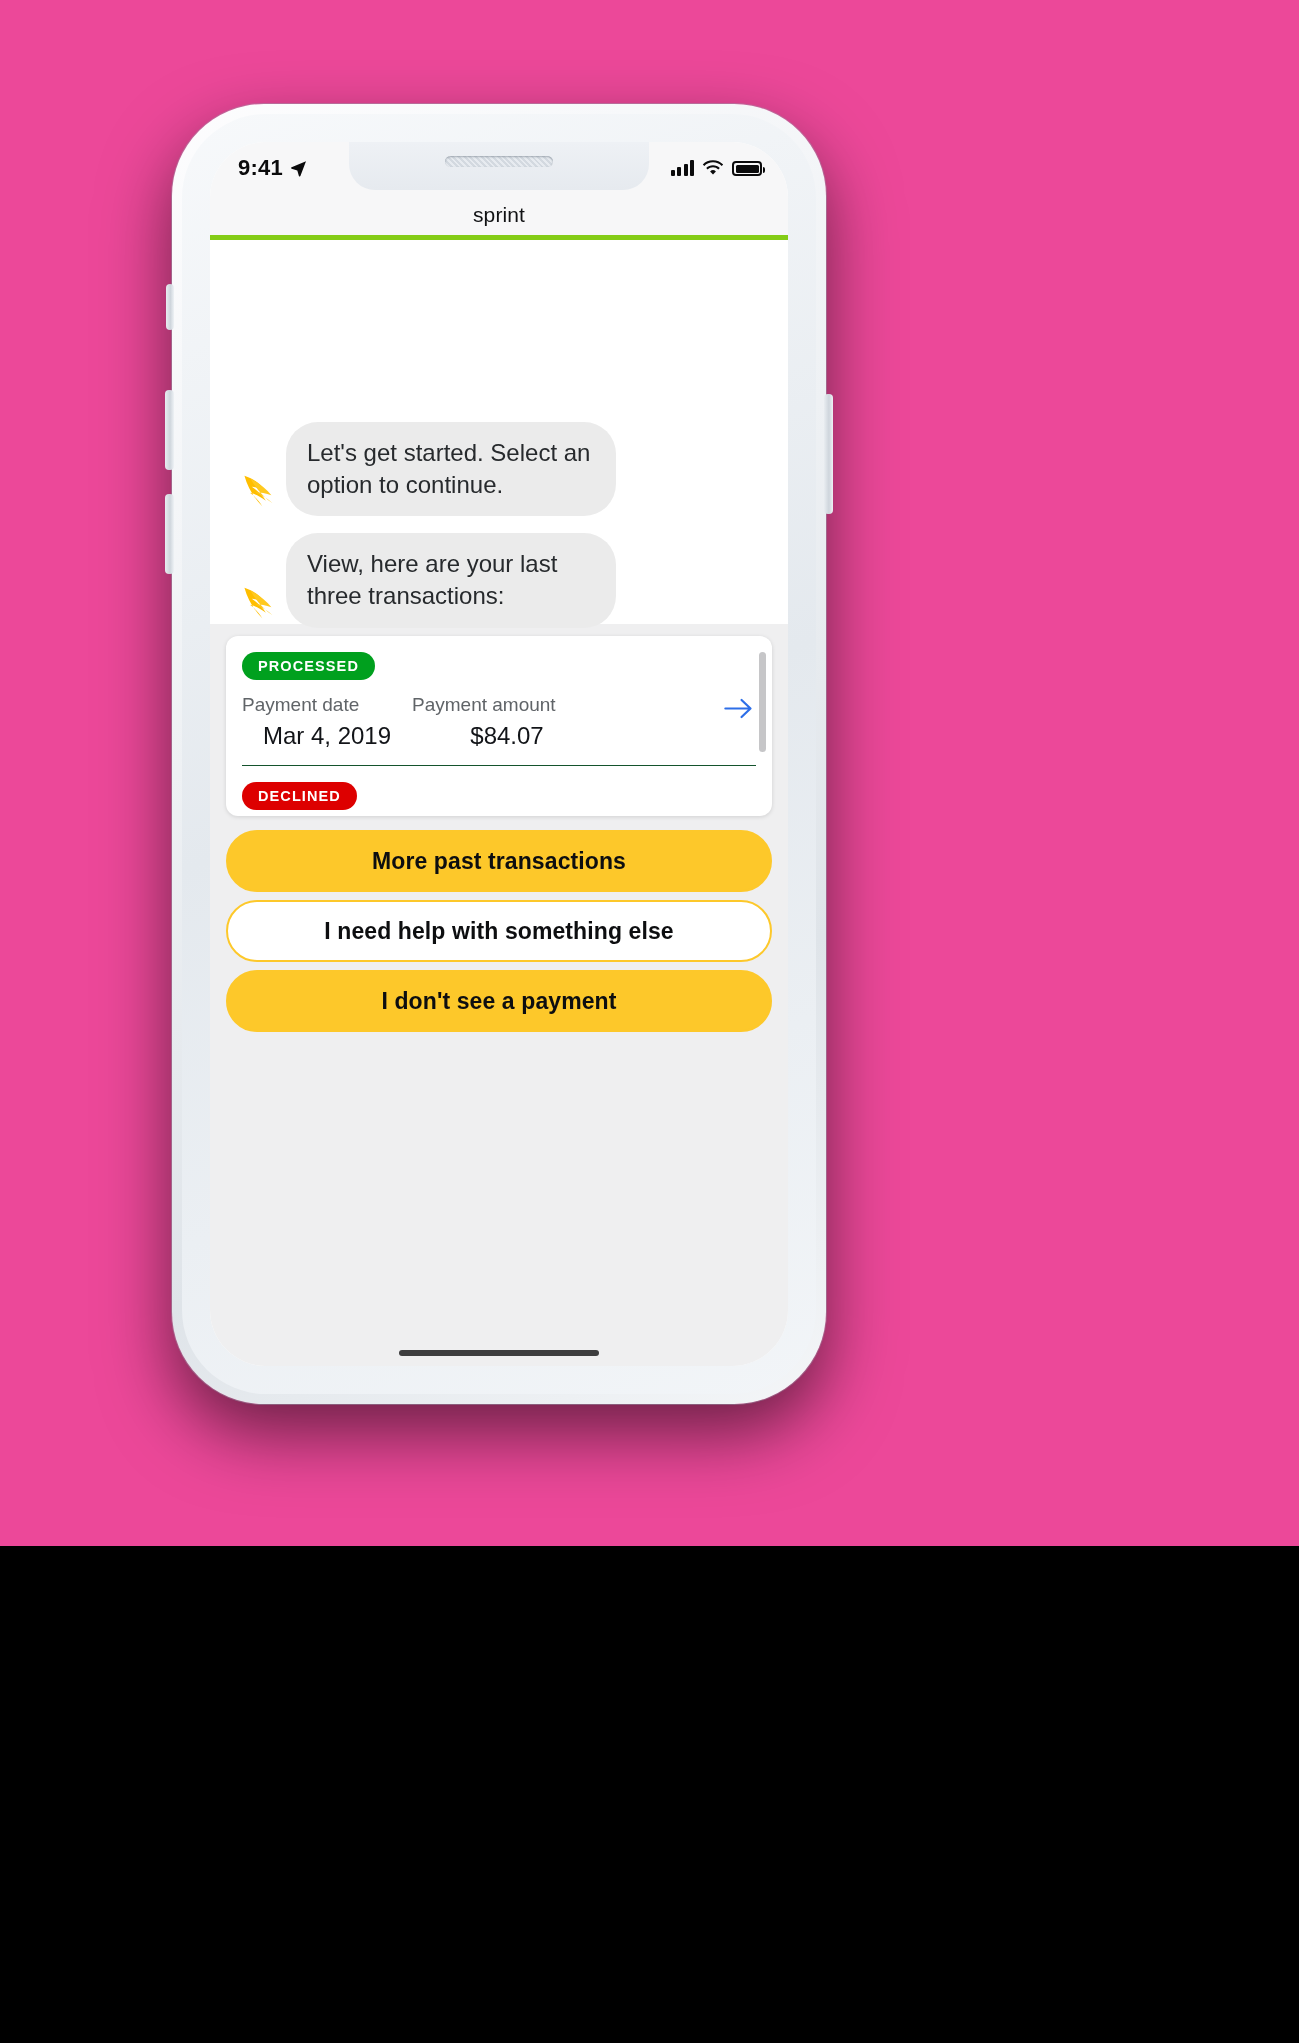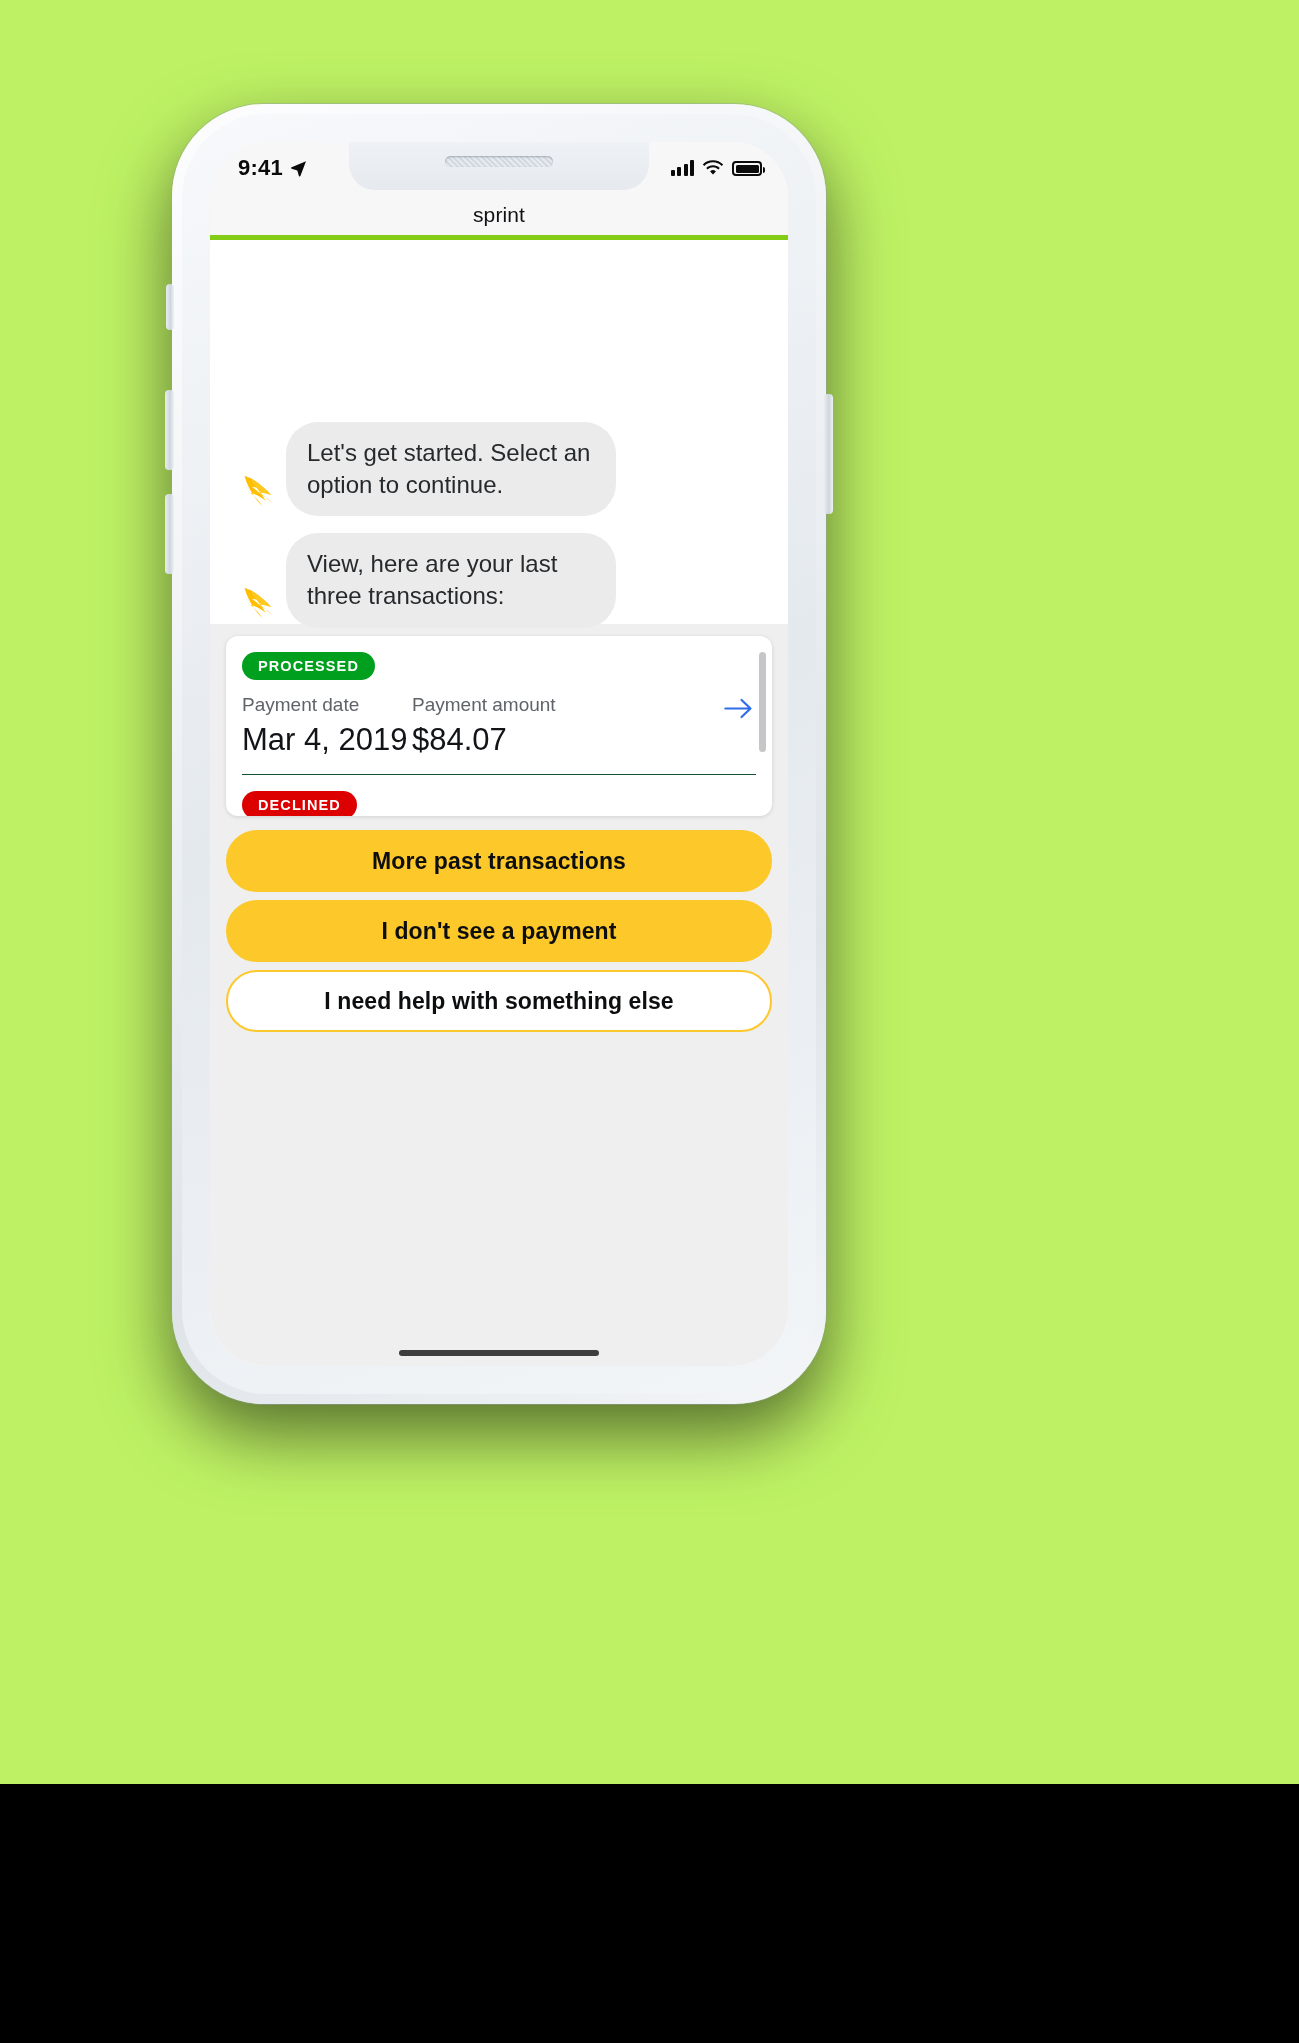--- a/index.html
+++ b/index.html
@@ -10,22 +10,22 @@
     height: 2043px;
     background: #000000;
     overflow: hidden;
     font-family: "Liberation Sans", sans-serif;
   }
 
   
   .stage {
     position: relative;
     width: 1299px;
-    height: 1784px;
-    background: #bef264;
+    height: 1546px;
+    background: #ec4899;
   }
 
   .phone-frame {
     position: absolute;
     left: 172px;
     top: 104px;
     width: 654px;
     height: 1300px;
     border-radius: 92px;
     background: linear-gradient(150deg, #fdfdfe 0%, #eef1f4 40%, #dfe4e9 72%, #f4f6f8 100%);
@@ -271,24 +271,25 @@
   }
   .txn-col { flex: none; }
   .txn-col.date   { width: 170px; }
   .txn-col.amount { width: 190px; }
   .txn-label {
     font-size: 19px;
     color: #606468;
     line-height: 1.25;
   }
   .txn-value {
-    font-size: 31px;
+    font-size: 24px;
     color: #121418;
     line-height: 1.3;
     margin-top: 3px;
+    text-align: center;
   }
   .txn-arrow { margin-left: auto; padding-top: 4px; cursor: pointer; }
 
   
   .card-scrollbar {
     position: absolute;
     right: 6px;
     top: 16px;
     width: 7px;
     height: 100px;
@@ -424,22 +425,22 @@
 
           <div class="txn-item">
             <span class="badge red">DECLINED</span>
             
           </div>
 
         </div>
 
         <div class="actions">
           <div class="action-btn filled">More past transactions</div>
+          <div class="action-btn outline">I need help with something else</div>
           <div class="action-btn filled">I don't see a payment</div>
-          <div class="action-btn outline">I need help with something else</div>
         </div>
 
       </div>
 
       <div class="home-indicator"></div>
 
     </div>
   </div>
 </div>
 

